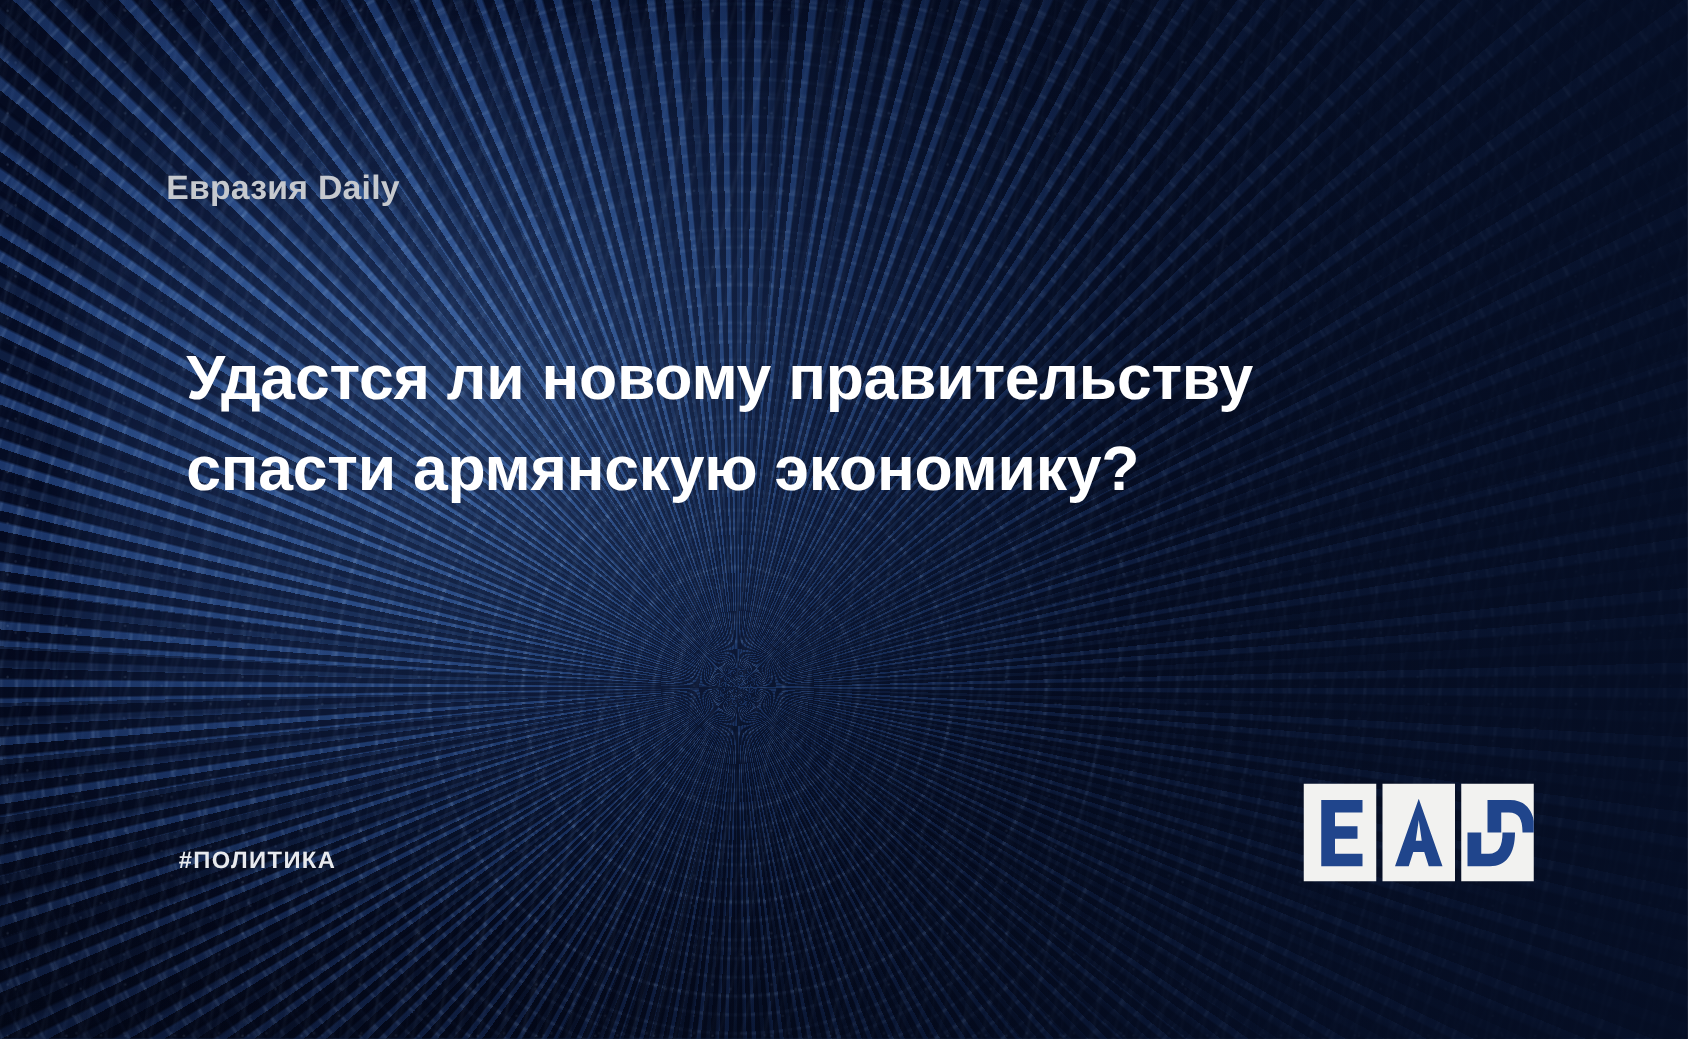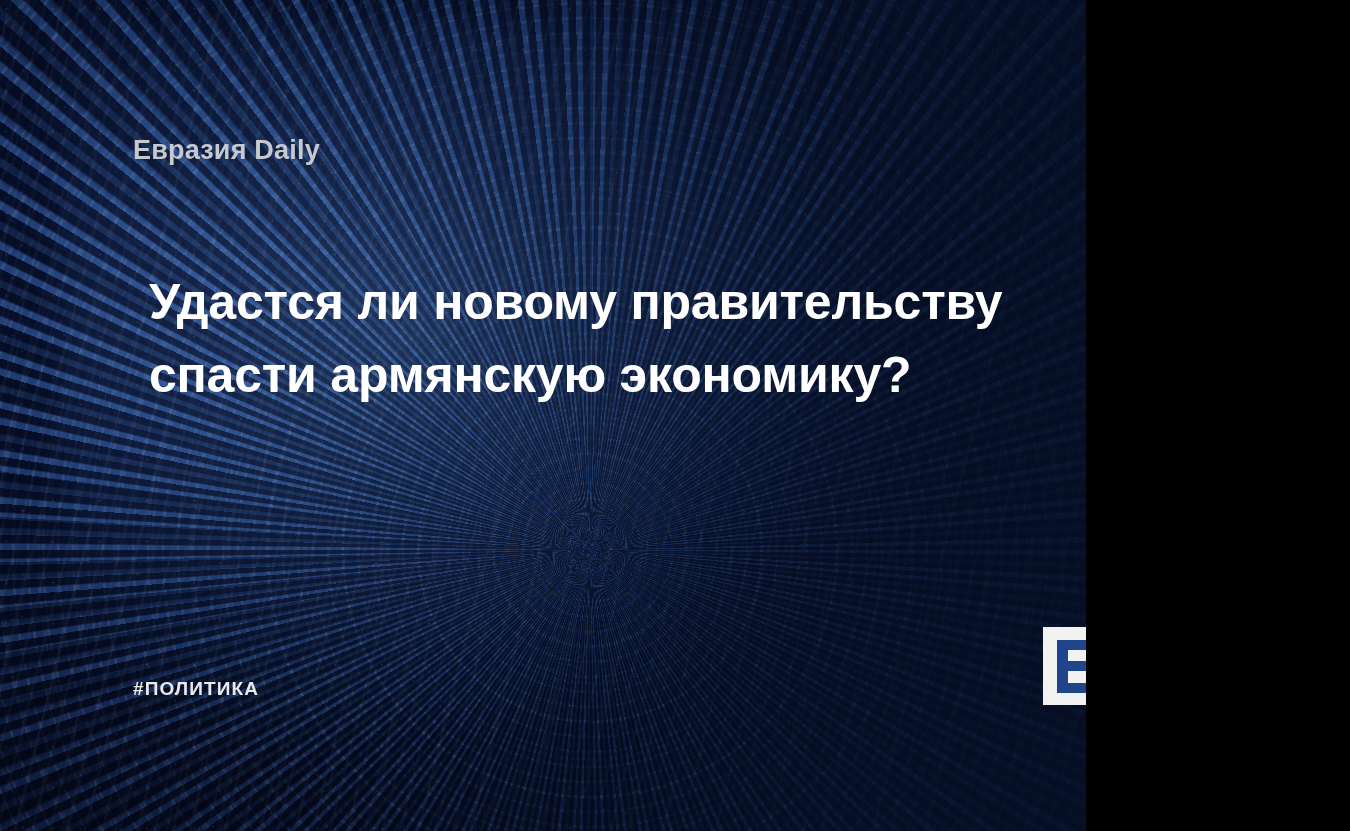--- a/index.html
+++ b/index.html
@@ -4,21 +4,21 @@
 <title>EADaily social card</title>
 <style>
   html, body {
     margin: 0;
     padding: 0;
     background: #000;
   }
 
   .card {
     position: relative;
-    width: 1086px;
+    width: 1350px;
     height: 831px;
     overflow: hidden;
     background: #0d2252;
     font-family: "Liberation Sans", sans-serif;
     -webkit-font-smoothing: antialiased;
   }
 
   
 
   .bg-base {
@@ -185,21 +185,21 @@
     margin: 0;
     font-size: 50px;
     font-weight: 700;
     line-height: 1.45;
     letter-spacing: -0.2px;
     color: #ffffff;
   }
 
   .tag {
     position: absolute;
-    left: 133px;
+    left: 143px;
     top: 678px;
     font-size: 19px;
     font-weight: 700;
     letter-spacing: 1.1px;
     color: #e8eaee;
     white-space: nowrap;
   }
 
   
 

